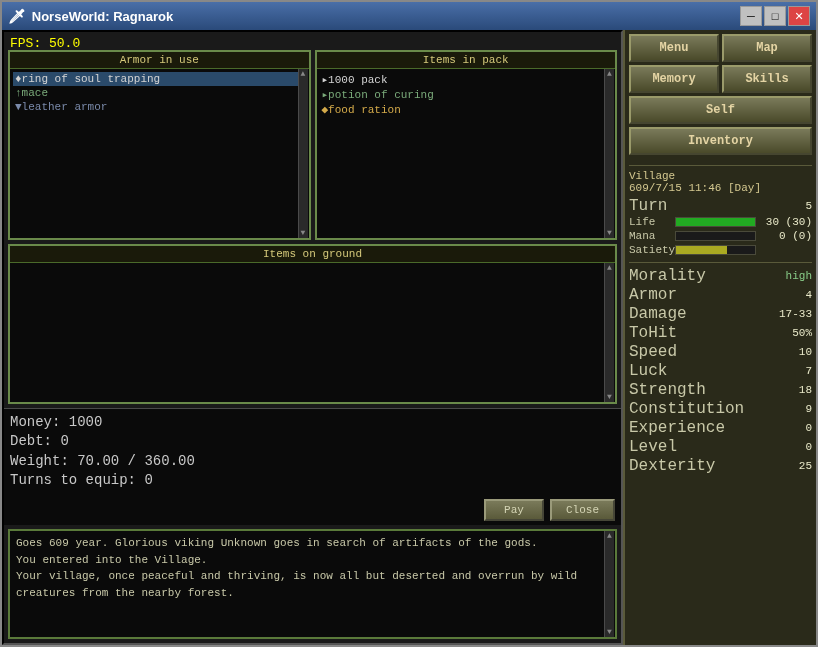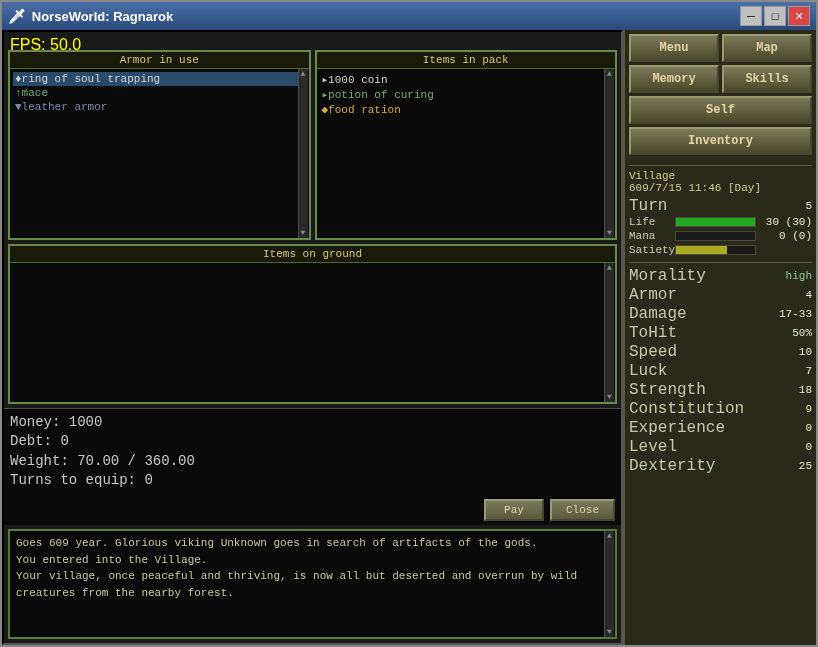--- a/index.html
+++ b/index.html
@@ -71,22 +71,22 @@
       flex: 1;
       display: flex;
       flex-direction: column;
       background: #1a1a1a;
       border: 2px inset #555;
       position: relative;
     }
 
     .fps-display {
       color: #ffff00;
-      font-size: 16px;
-      font-family: Liberation Sans, sans-serif;
+      font-size: 13px;
+      font-family: Liberation Mono, monospace;
       padding: 2px 4px;
       background: transparent;
       position: absolute;
       top: 2px;
       left: 2px;
       z-index: 10;
     }
 
     
     .inventory-area {
@@ -380,21 +380,21 @@
               <div class="scroll-indicator">
                 <span class="scroll-arrow">▲</span>
                 <span class="scroll-arrow">▼</span>
               </div>
             </div>
           </div>
 
           <div class="panel">
             <div class="panel-title">Items in pack</div>
             <div class="panel-content">
-              <div class="item-entry coin-item">▸1000 coin</div>
+              <div class="item-entry coin-item">▸1000 pack</div>
               <div class="item-entry potion-item">▸potion of curing</div>
               <div class="item-entry food-item">◆food ration</div>
               <div class="scroll-indicator">
                 <span class="scroll-arrow">▲</span>
                 <span class="scroll-arrow">▼</span>
               </div>
             </div>
           </div>
         </div>
 

